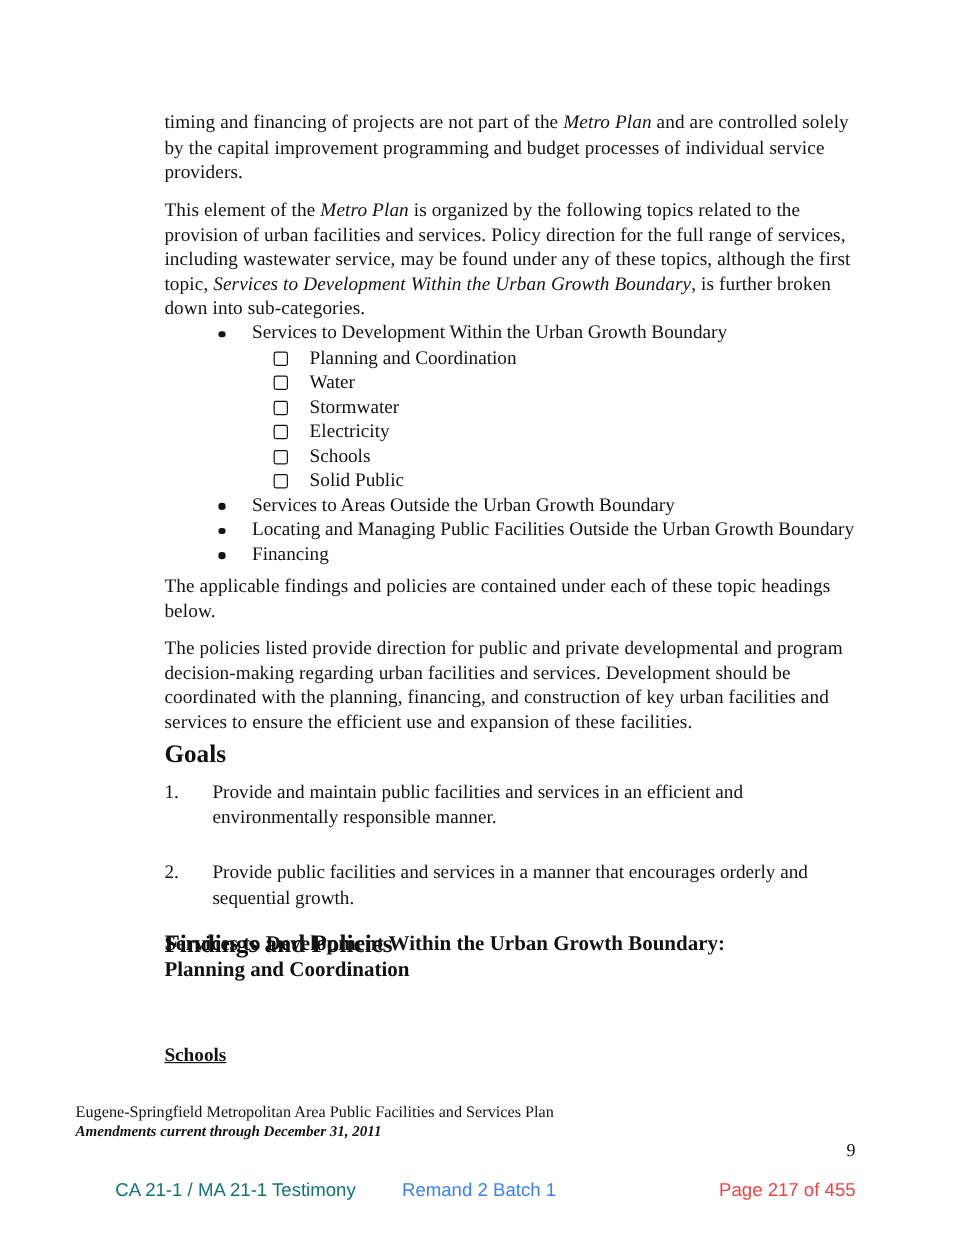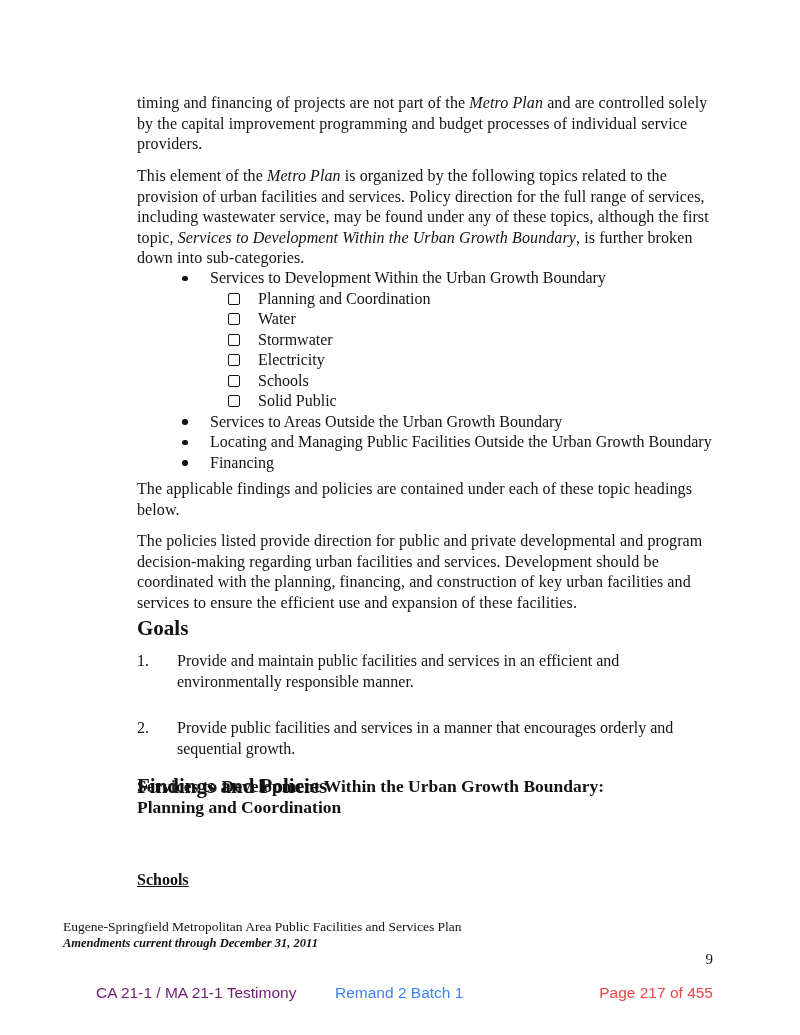--- a/index.html
+++ b/index.html
@@ -148,17 +148,17 @@
 
   <div class="abs h2" style="top:776px">Services to Development Within the Urban Growth Boundary:
 Planning and Coordination</div>
 
   <div class="abs findings-label" style="top:871px">Schools</div>
 
   <div class="abs f-center f1" style="top:919px">Eugene-Springfield Metropolitan Area Public Facilities and Services Plan</div>
   <div class="abs f-center f2" style="top:936px">Amendments current through December 31, 2011</div>
   <div class="abs pagenum" style="top:951px">9</div>
 
-  <div class="abs stamp" style="left: 96px; top: 984px; color: #701a75;">CA 21-1 / MA 21-1 Testimony</div>
+  <div class="abs stamp" style="left: 96px; top: 984px; color: #0f766e;">CA 21-1 / MA 21-1 Testimony</div>
   <div class="abs stamp" style="left: 335px; top: 984px; color: #3b82f6;">Remand 2 Batch 1</div>
   <div class="abs stamp" style="right: 87px; top: 984px; color: #ef4444;">Page 217 of 455</div>
 
 </div>
 
 </body></html>

